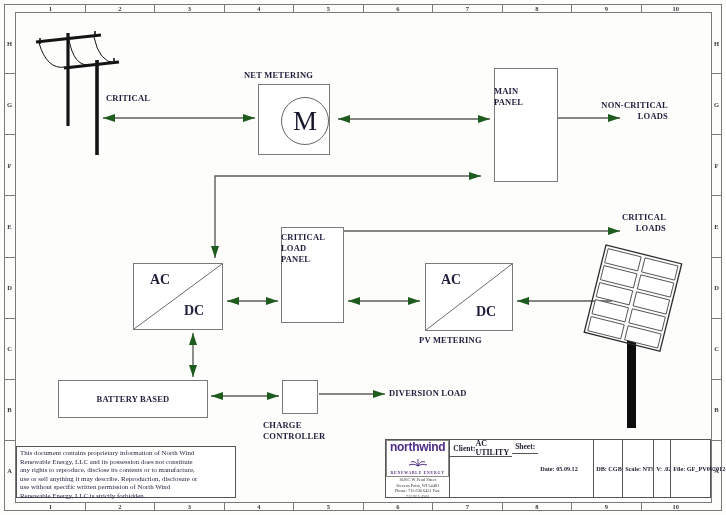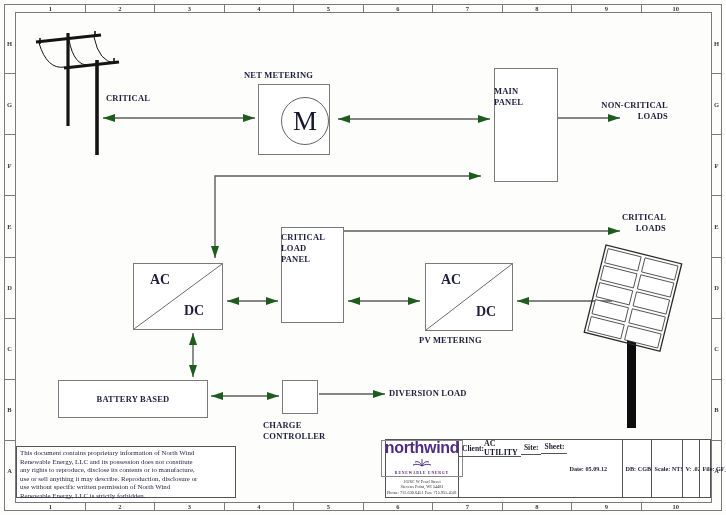--- a/index.html
+++ b/index.html
@@ -34,21 +34,21 @@
   
   .notice{left:16px;top:446px;width:220px;height:52px;border:1px solid #555;background:#fff;
           font-size:6.9px;line-height:8.55px;padding:2px 3px;box-sizing:border-box;white-space:pre-line;
           color:var(--text-navy);}
   
   .tblock{left:385px;top:439px;width:326px;height:59px;border:1px solid #555;background:#fff;
           display:flex;box-sizing:border-box;color:#1c1c30;}
   .tb-left{width:73px;border-right:1px solid #555;display:flex;flex-direction:column;box-sizing:border-box;}
   .logo-cell{height:37px;border-bottom:1px solid #555;display:flex;align-items:center;justify-content:center;box-sizing:border-box;}
   .logo-box{border:1px solid #888;padding:1px 3px 0 3px;text-align:center;}
-  .logo-name{font-family:"Liberation Sans","DejaVu Sans",sans-serif;font-weight:bold;font-size:16px;
+  .logo-name{font-family:"Liberation Sans","DejaVu Sans",sans-serif;font-weight:bold;font-size:12px;
              letter-spacing:-.3px;color:var(--logo-purple);line-height:11px;}
   .logo-tag{font-size:3.8px;letter-spacing:.8px;color:var(--logo-purple);font-weight:bold;line-height:5px;}
   .addr-cell{flex:1;font-size:4.3px;line-height:5.6px;text-align:center;white-space:pre-line;
              display:flex;align-items:center;justify-content:center;color:#333;}
   .tb-right{flex:1;display:flex;flex-direction:row;}
   .tb-row{display:flex;align-items:center;font-weight:bold;font-size:7.5px;padding:0 3px;box-sizing:border-box;}
   .row-client{height:17px;border-bottom:1px solid #555;}
   .row-site{height:15px;border-bottom:1px solid #555;}
   .row-sheet{height:14px;border-bottom:1px solid #555;}
   .row-meta{flex:1;display:flex;padding:0;font-size:6.2px;font-weight:bold;}
@@ -232,23 +232,20 @@
       </div>
       <div class="addr-cell">1626C W Pearl Street
 Stevens Point, WI 54481
 Phone: 715.630.6451  Fax: 715.955.4501</div>
     </div>
     <div class="tb-right">
       <div class="tb-row row-client">
         <span>Client:</span>
         <span class="client-value">AC UTILITY</span>
       </div>
-      <div class="tb-row row-site">
-        <span>Site:</span>
-      </div>
       <div class="tb-row row-sheet">
         <span>Sheet:</span>
       </div>
       <div class="row-meta">
         <span class="meta-cell" style="width:55px;">Date: 05.09.12</span>
         <span class="meta-cell" style="width:29px;">DB: CGB</span>
         <span class="meta-cell" style="width:31px;">Scale: NTS</span>
         <span class="meta-cell" style="width:17px;">V: .02</span>
         <span class="meta-cell" style="flex:1;">File: GF_PV092012-Toka</span>
         <span class="meta-cell" style="width:30px;">Size: A</span>

